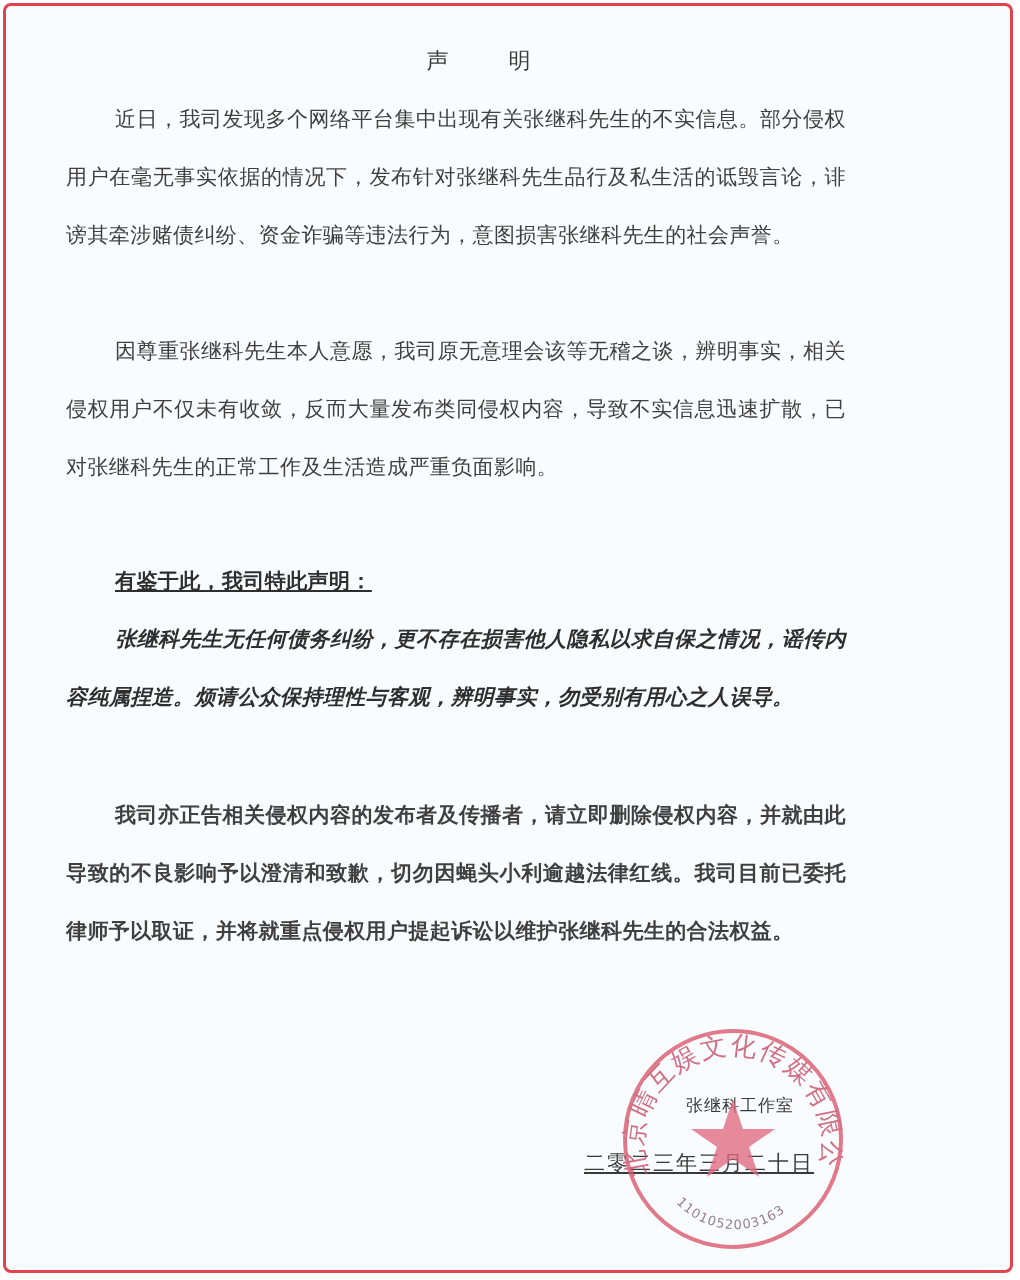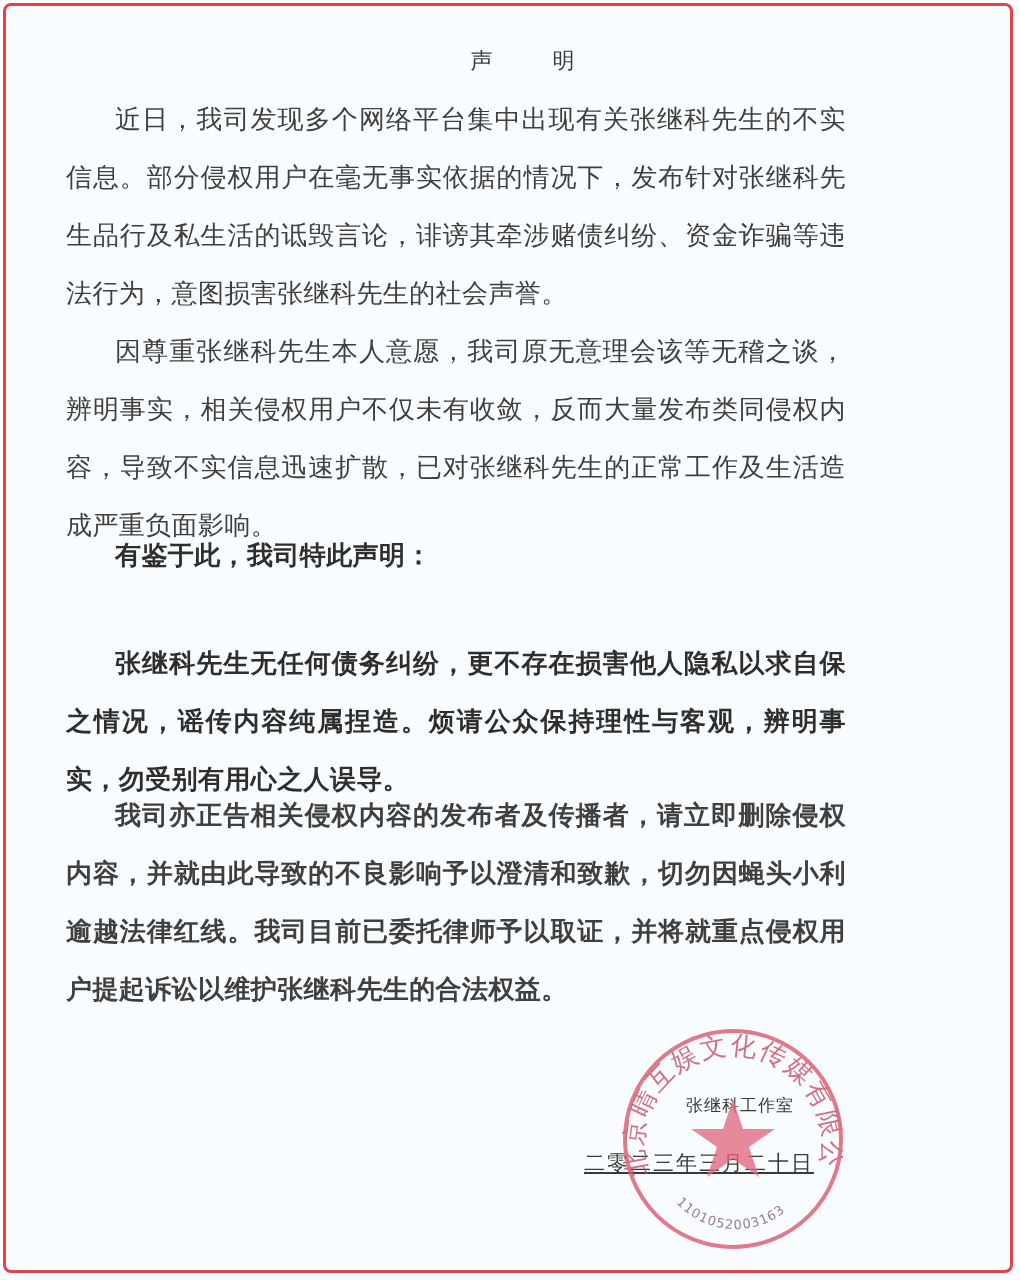--- a/index.html
+++ b/index.html
@@ -28,41 +28,40 @@
     .title {
       position: absolute;
       left: 0;
       width: 945px;
       top: 40px;
       text-align: center;
       font-size: 22px;
       color: #3a3a3a;
       letter-spacing: 60px;
       text-indent: 60px;
-      padding-left: 44px;
     }
     .para {
       position: absolute;
       left: 60px;
       width: 780px;
-      font-size: 26px;
+      font-size: 21px;
       line-height: 58px;
       color: #3f3f3f;
       text-indent: 49px;
       letter-spacing: 0.4px;
       text-align: justify;
     }
     .para.bold {
       font-weight: bold;
       color: #2e2e2e;
     }
     .p1 { top: 84px; }
     .p2 { top: 316px; }
-    .p3 { top: 520px; }
-    .p4 { top: 628px; }
+    .p3 { top: 546px; text-decoration: underline; }
+    .p4 { top: 604px; font-style: italic; }
     .p5 { top: 780px; font-weight: bold; }
     .sign {
       position: absolute;
       left: 680px;
       top: 1088px;
       font-size: 17px;
       color: #3a3a3a;
       letter-spacing: 1px;
     }
     .date {

